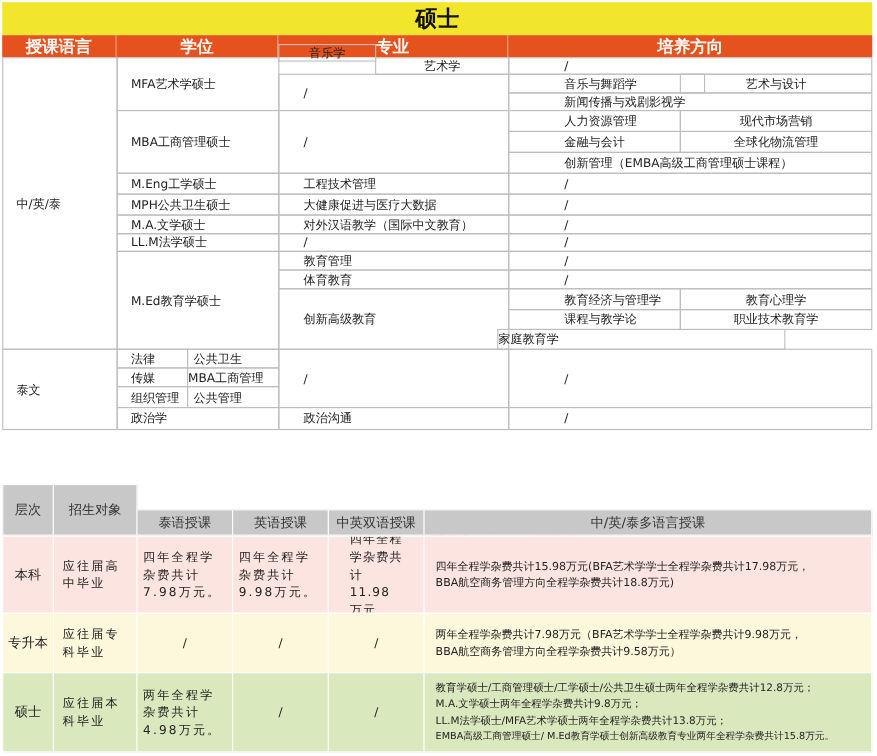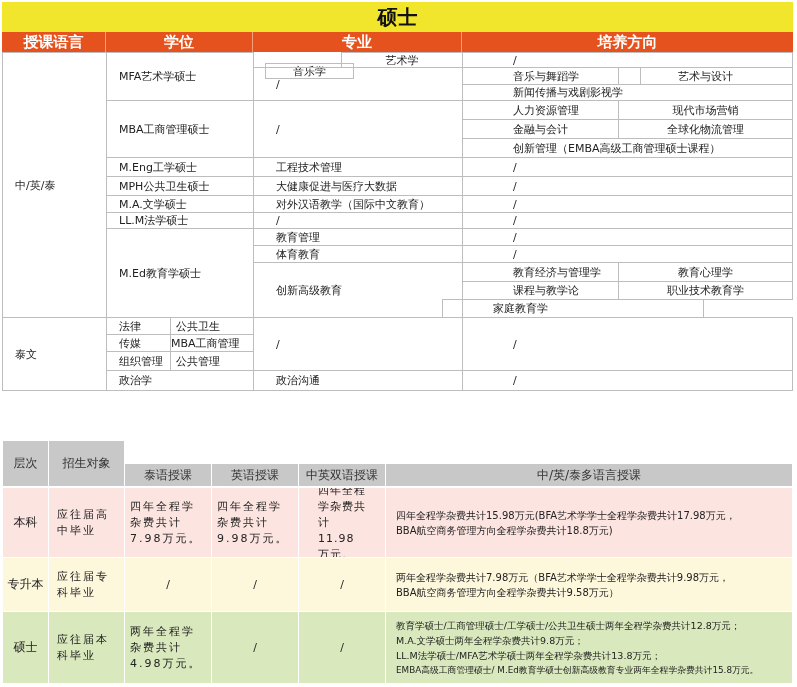--- a/index.html
+++ b/index.html
@@ -29,21 +29,21 @@
 
   <div class="c hdr" style="left:2px;top:32px;width:104px;height:20px;">授课语言</div>
   <div class="c hdr" style="left:106px;top:32px;width:147px;height:20px;">学位</div>
   <div class="c hdr" style="left:253px;top:32px;width:209px;height:20px;">专业</div>
   <div class="c hdr" style="left:462px;top:32px;width:331px;height:20px;border-right:none;">培养方向</div>
 
   <div class="c b L" style="left:2px;top:52px;width:105px;height:266px;">中/英/泰</div>
   <div class="c b L" style="left:2px;top:317px;width:105px;height:74px;">泰文</div>
 
   <div class="c b L" style="left:106px;top:52px;width:148px;height:49px;">MFA艺术学硕士</div>
-  <div class="c b ctr" style="left:253px;top:63px;width:89px;height:16px;margin-left:12px;">音乐学</div>
+  <div class="c b ctr" style="left:253px;top:40px;width:89px;height:16px;">音乐学</div>
   <div class="c b ctr" style="left:341px;top:52px;width:122px;height:16px;">艺术学</div>
   <div class="c b L2" style="left:253px;top:67px;width:210px;height:34px;">/</div>
   <div class="c b" style="left:462px;top:52px;width:331px;height:16px;padding-left:50px;">/</div>
   <div class="c b" style="left:462px;top:67px;width:179px;height:18px;padding-left:50px;">音乐与舞蹈学</div>
   <div class="c b ctr" style="left:618px;top:67px;width:175px;height:18px;">艺术与设计</div>
   <div class="c b" style="left:462px;top:84px;width:331px;height:17px;padding-left:50px;">新闻传播与戏剧影视学</div>
 
   <div class="c b L" style="left:106px;top:100px;width:148px;height:58px;">MBA工商管理硕士</div>
   <div class="c b L2" style="left:253px;top:100px;width:210px;height:58px;">/</div>
   <div class="c b" style="left:462px;top:100px;width:157px;height:20px;padding-left:50px;">人力资源管理</div>
@@ -71,21 +71,21 @@
   <div class="c b L" style="left:106px;top:228px;width:148px;height:90px;">M.Ed教育学硕士</div>
   <div class="c b L2" style="left:253px;top:228px;width:210px;height:18px;">教育管理</div>
   <div class="c b L2" style="left:253px;top:245px;width:210px;height:18px;">体育教育</div>
   <div class="c b L2" style="left:253px;top:262px;width:210px;height:56px;">创新高级教育</div>
   <div class="c b" style="left:462px;top:228px;width:331px;height:18px;padding-left:50px;">/</div>
   <div class="c b" style="left:462px;top:245px;width:331px;height:18px;padding-left:50px;">/</div>
   <div class="c b" style="left:462px;top:262px;width:157px;height:20px;padding-left:50px;">教育经济与管理学</div>
   <div class="c b ctr" style="left:618px;top:262px;width:175px;height:20px;">教育心理学</div>
   <div class="c b" style="left:462px;top:281px;width:157px;height:19px;padding-left:50px;">课程与教学论</div>
   <div class="c b ctr" style="left:618px;top:281px;width:175px;height:19px;">职业技术教育学</div>
-  <div class="c b" style="left:442px;top:299px;width:262px;height:19px;padding-left:50px;">家庭教育学</div>
+  <div class="c b" style="left:452px;top:299px;width:262px;height:19px;">家庭教育学</div>
 
   <div class="c b L" style="left:106px;top:317px;width:65px;height:18px;">法律</div>
   <div class="c b" style="left:170px;top:317px;width:84px;height:18px;padding-left:5px;">公共卫生</div>
   <div class="c b L" style="left:106px;top:334px;width:65px;height:18px;">传媒</div>
   <div class="c b" style="left:170px;top:334px;width:84px;height:18px;padding-left:0;">MBA工商管理</div>
   <div class="c b L" style="left:106px;top:351px;width:65px;height:20px;">组织管理</div>
   <div class="c b" style="left:170px;top:351px;width:84px;height:20px;padding-left:5px;">公共管理</div>
   <div class="c b L2" style="left:253px;top:317px;width:210px;height:54px;">/</div>
   <div class="c b" style="left:462px;top:317px;width:331px;height:54px;padding-left:50px;">/</div>
 

